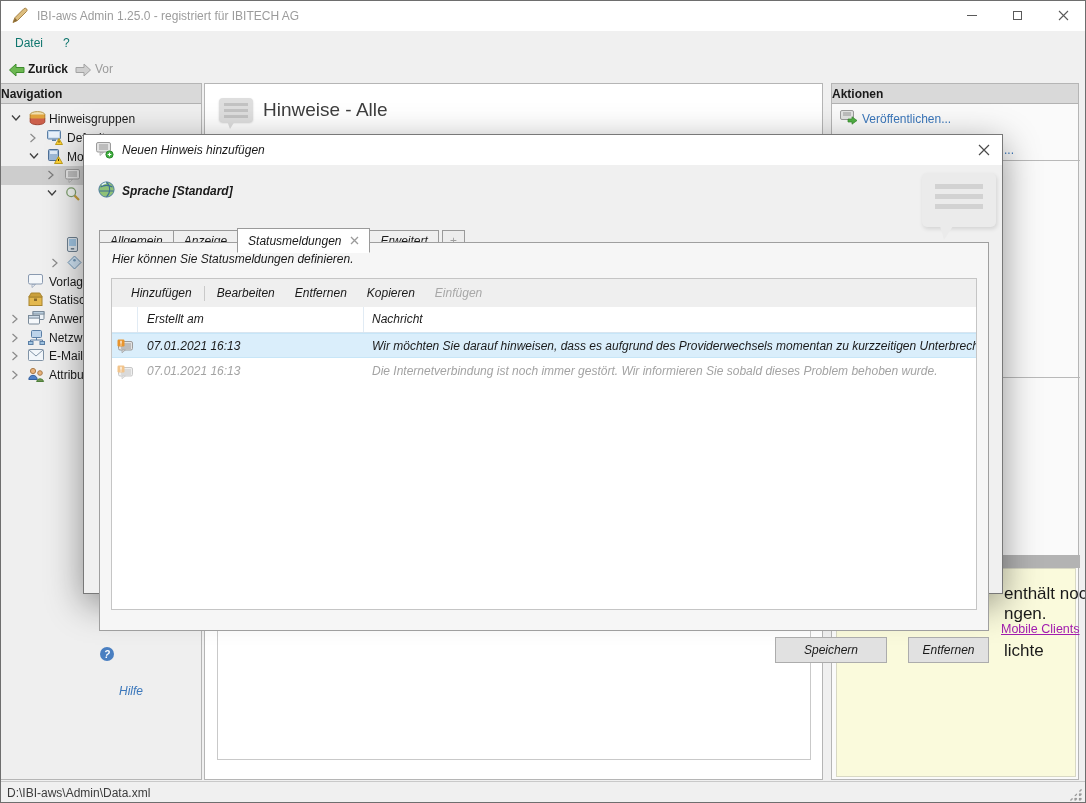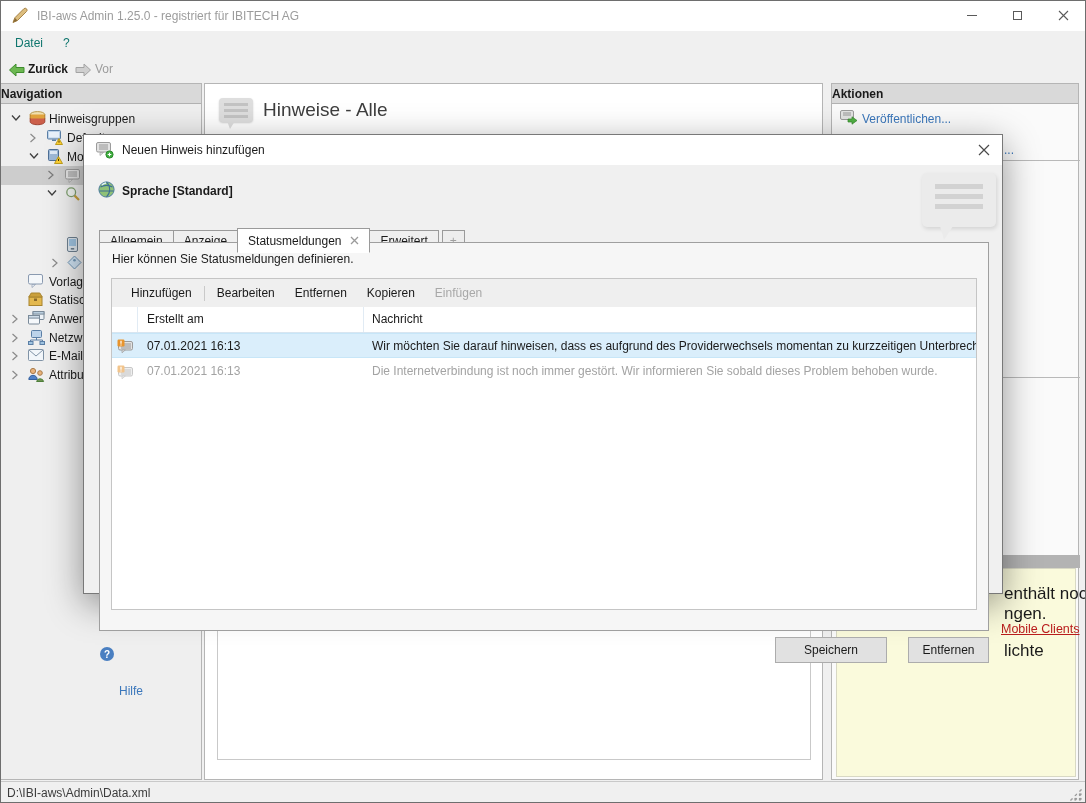--- a/index.html
+++ b/index.html
@@ -42,31 +42,31 @@
   .bubble-big i{position:absolute;left:5px;width:24px;height:3px;background:#c3c3c3;}
   .bubble-big::after{content:"";position:absolute;left:8px;bottom:-7px;border:8px solid transparent;
     border-top-color:#dedede;border-left-width:3px;border-right-width:5px;border-bottom:none;}
   .inner-box{border:1px solid #c9c9c9;background:#ffffff;}
 
   .link{color:#3b77bb;white-space:nowrap;cursor:pointer;}
   .divider-h{height:1px;background:#b9b9b9;}
   .note-bar{background:#b3b3b3;}
   .note-panel{background:#fafadc;border:1px solid #d8d8c4;}
   .note-line{color:#1a1a1a;white-space:nowrap;font-size:17px;}
-  .note-link{color:#b91c1c;text-decoration:underline;white-space:nowrap;font-size:12.5px;}
+  .note-link{color:#a21caf;text-decoration:underline;white-space:nowrap;font-size:12.5px;}
 
   .statusbar{left:0;top:780px;width:100%;height:23px;background:#f0f0f0;border-top:1px solid #c9c9c9;text-align:right;}
   .status-text{left:6px;top:4px;color:#3c3c3c;white-space:nowrap;}
   .grip{right:3px;bottom:3px;width:13px;height:13px;
     background:radial-gradient(circle at 2px 2px,#9a9a9a 1.3px,transparent 1.6px);
     background-size:4.5px 4.5px;clip-path:polygon(100% 0,100% 100%,0 100%);}
 
   
   .dialog{left:82px;top:133px;width:920px;height:460px;background:#f0f0f0;border:1px solid #787878;
-    box-shadow:0 10px 34px rgba(0,0,0,.42);z-index:10;}
+    box-shadow:0 10px 34px rgba(0,0,0,.42);z-index:10;font-style:italic;}
   .dlg-titlebar{left:0;top:0;right:0;height:30px;background:#ffffff;}
   .dlg-title{left:38px;top:8px;color:#1a1a1a;white-space:nowrap;}
   .dlg-close{left:886px;top:4px;width:28px;height:22px;display:flex;align-items:center;justify-content:center;}
   .sprache-label{font-weight:600;}
   .watermark{left:838px;top:38px;width:74px;height:54px;background:#ebebeb;border-radius:5px;
     box-shadow:1px 2px 4px rgba(0,0,0,.12);}
   .watermark i{position:absolute;left:13px;width:48px;height:5px;background:#d2d2d2;}
   .watermark::after{content:"";position:absolute;left:18px;bottom:-13px;border:14px solid transparent;
     border-top-color:#ebebeb;border-left-width:4px;border-right-width:9px;border-bottom:none;}
 

